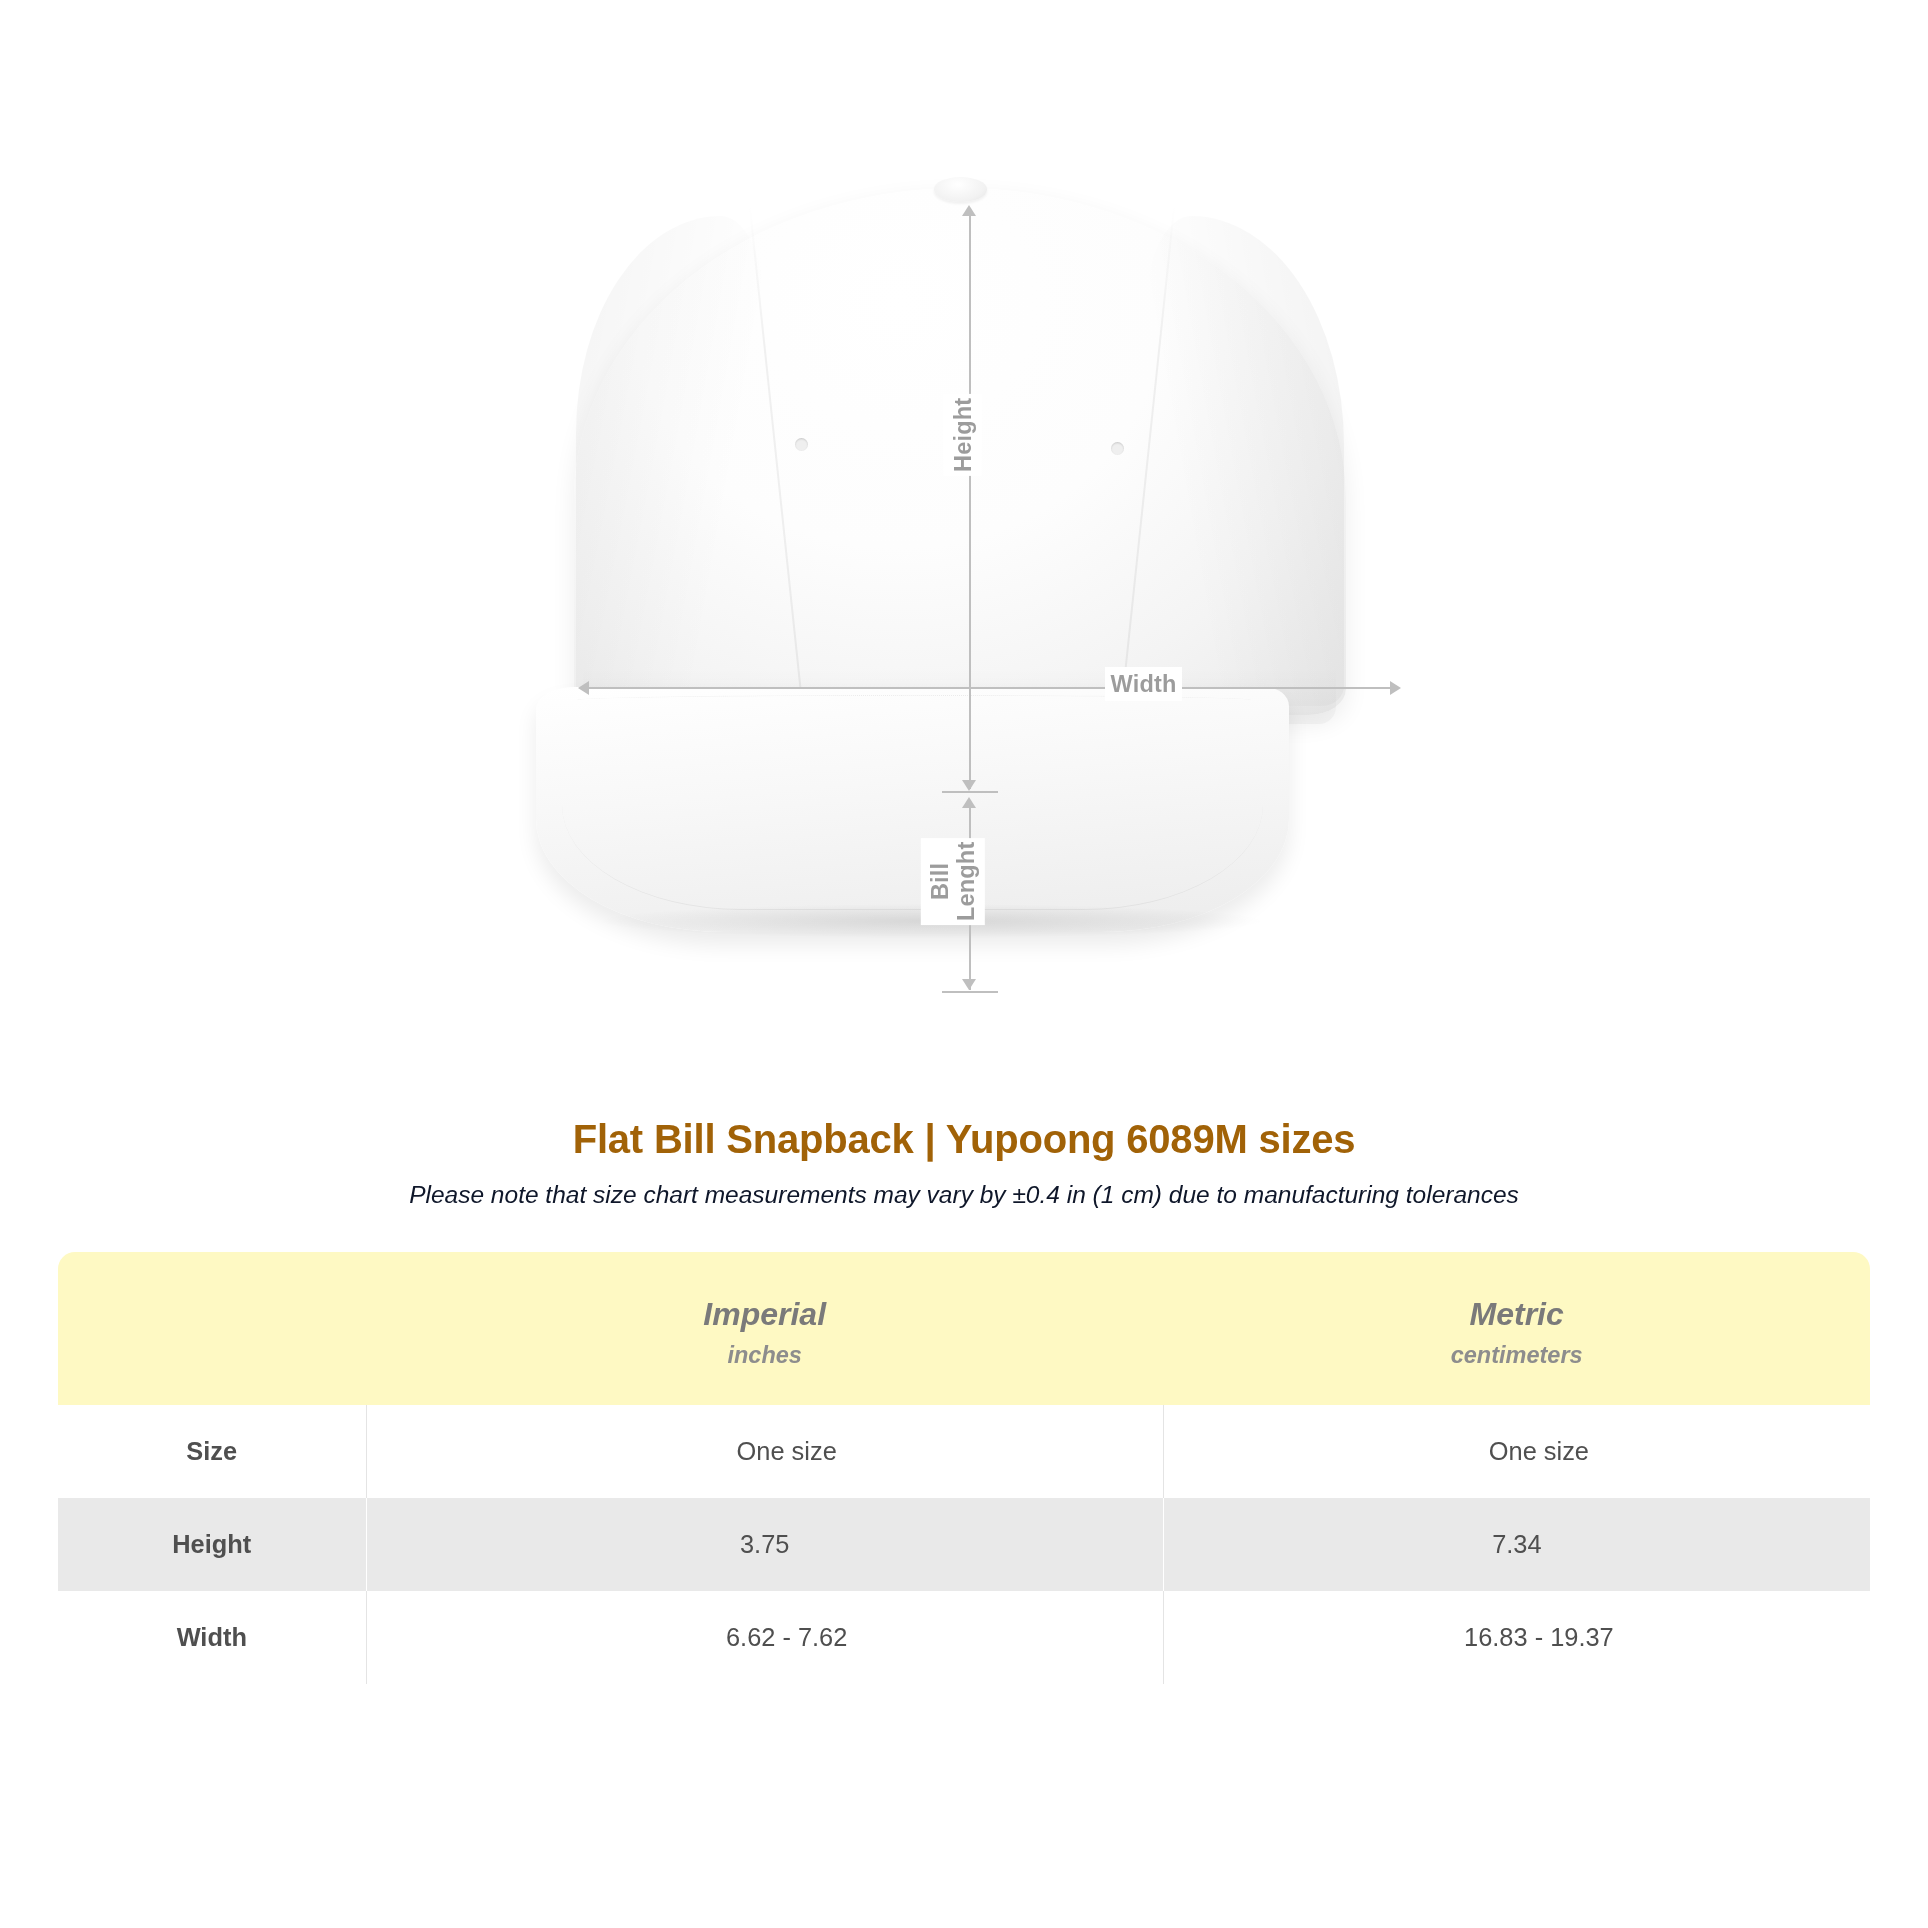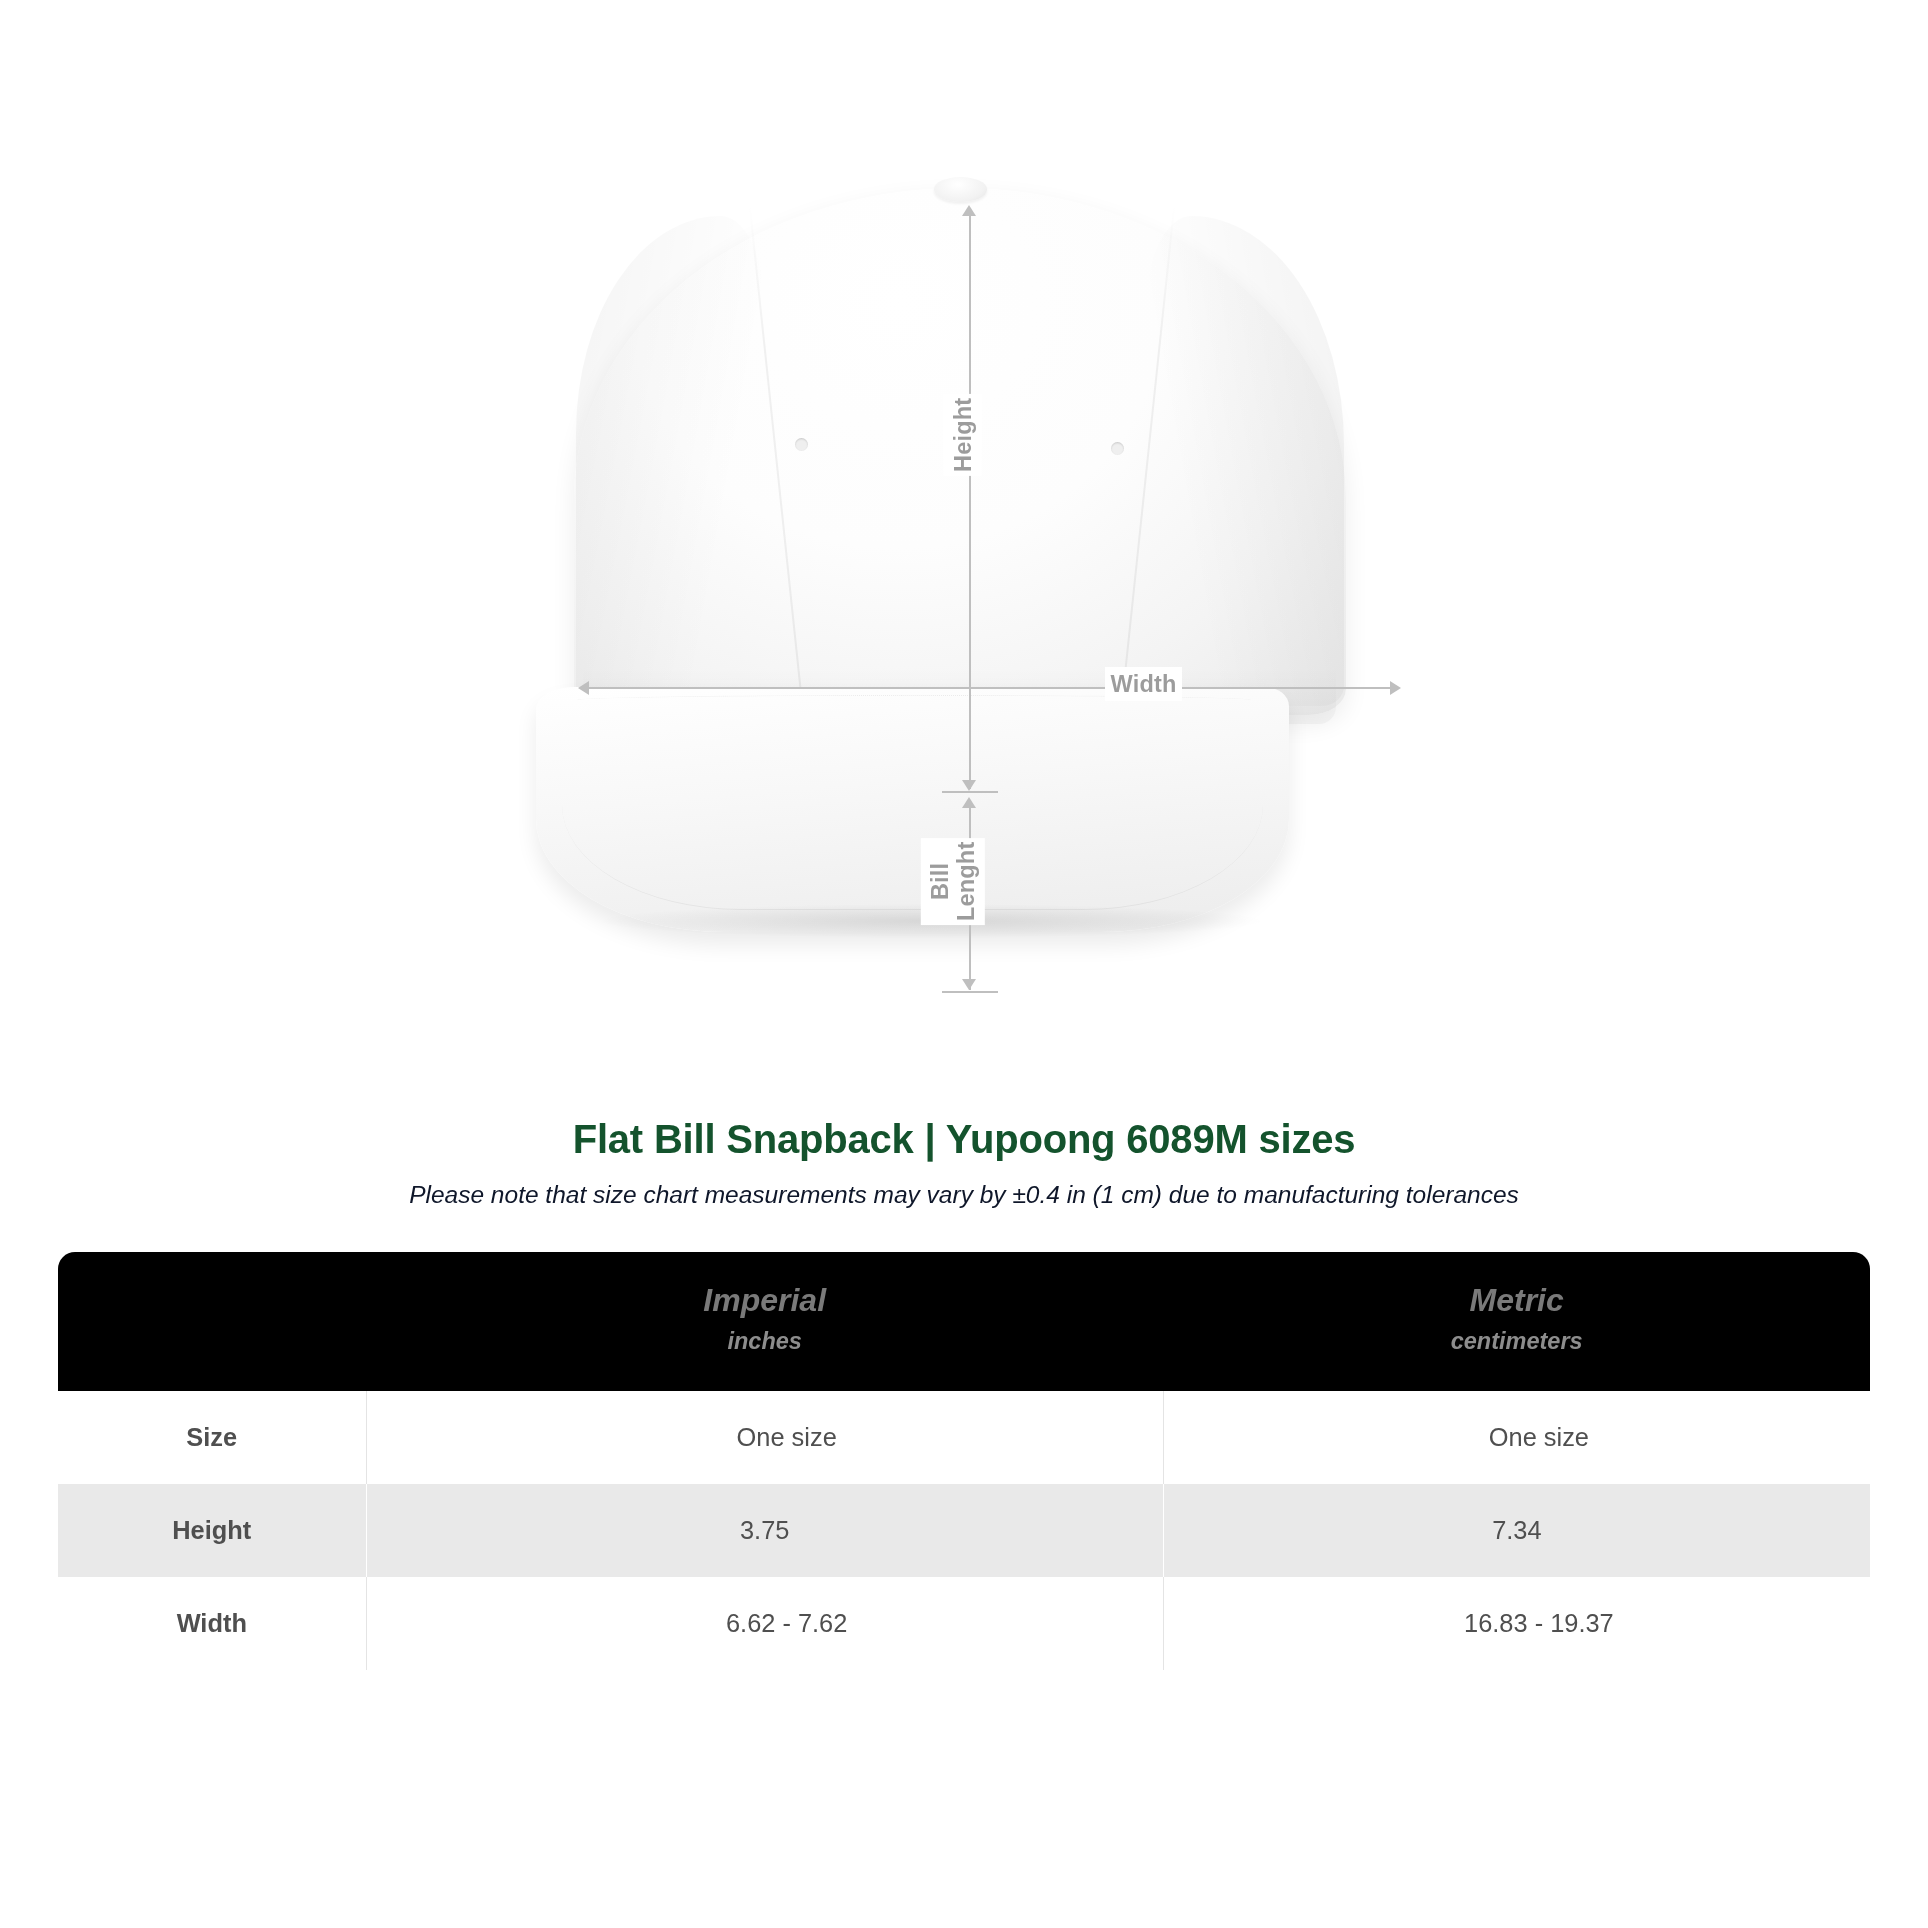--- a/index.html
+++ b/index.html
@@ -203,21 +203,21 @@
   }
 
   
   .title-block {
     text-align: center;
     margin-top: 34px;
   }
   .chart-title {
     font-size: 40px;
     font-weight: bold;
-    color: #14532d;
+    color: #a16207;
     letter-spacing: -0.2px;
   }
   .chart-note {
     margin-top: 19px;
     font-size: 24.5px;
     font-style: italic;
     color: #0f172a;
   }
 
   
@@ -228,22 +228,22 @@
     width: 100%;
     border-collapse: collapse;
     table-layout: fixed;
   }
   table.size-table th,
   table.size-table td {
     text-align: center;
     vertical-align: middle;
   }
   .hdr-row th {
-    background: #000000;
-    padding: 30px 0 36px 0;
+    background: #fef9c3;
+    padding: 44px 0 36px 0;
   }
   .hdr-row th:first-child {
     border-radius: 17px 0 0 0;
   }
   .hdr-row th:last-child {
     border-radius: 0 17px 0 0;
   }
   .unit-system {
     display: block;
     font-size: 32px;

